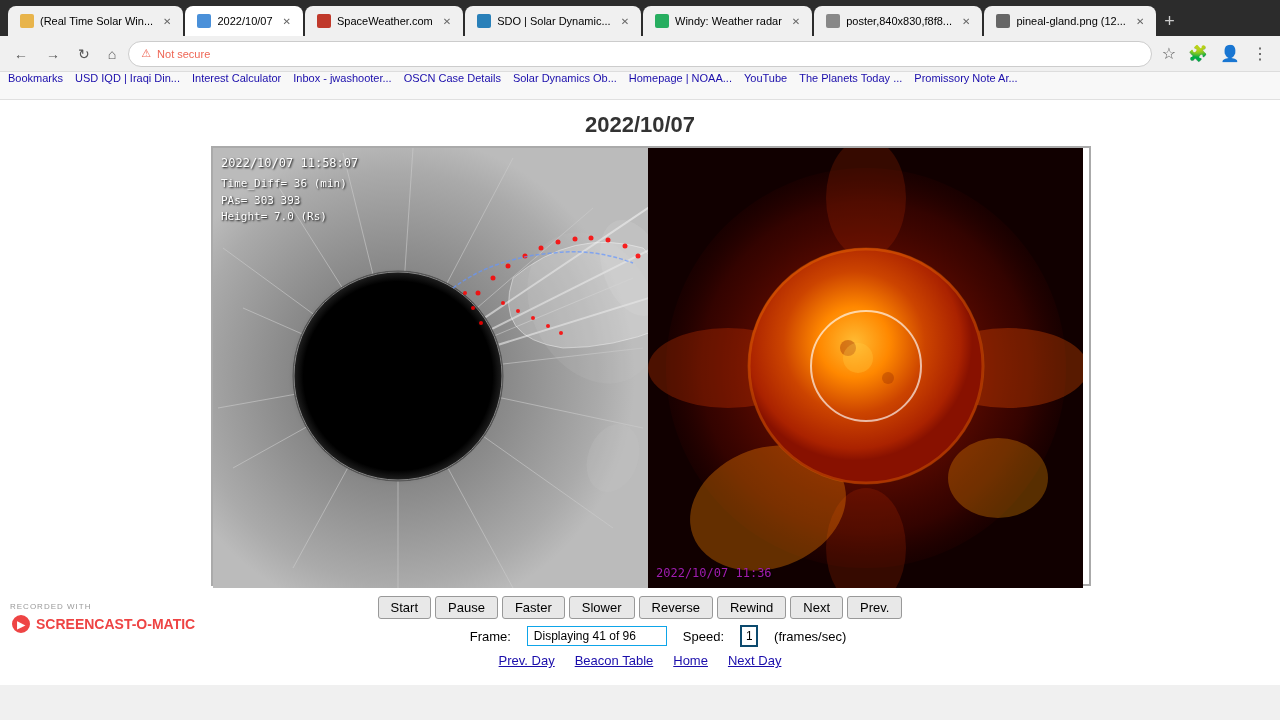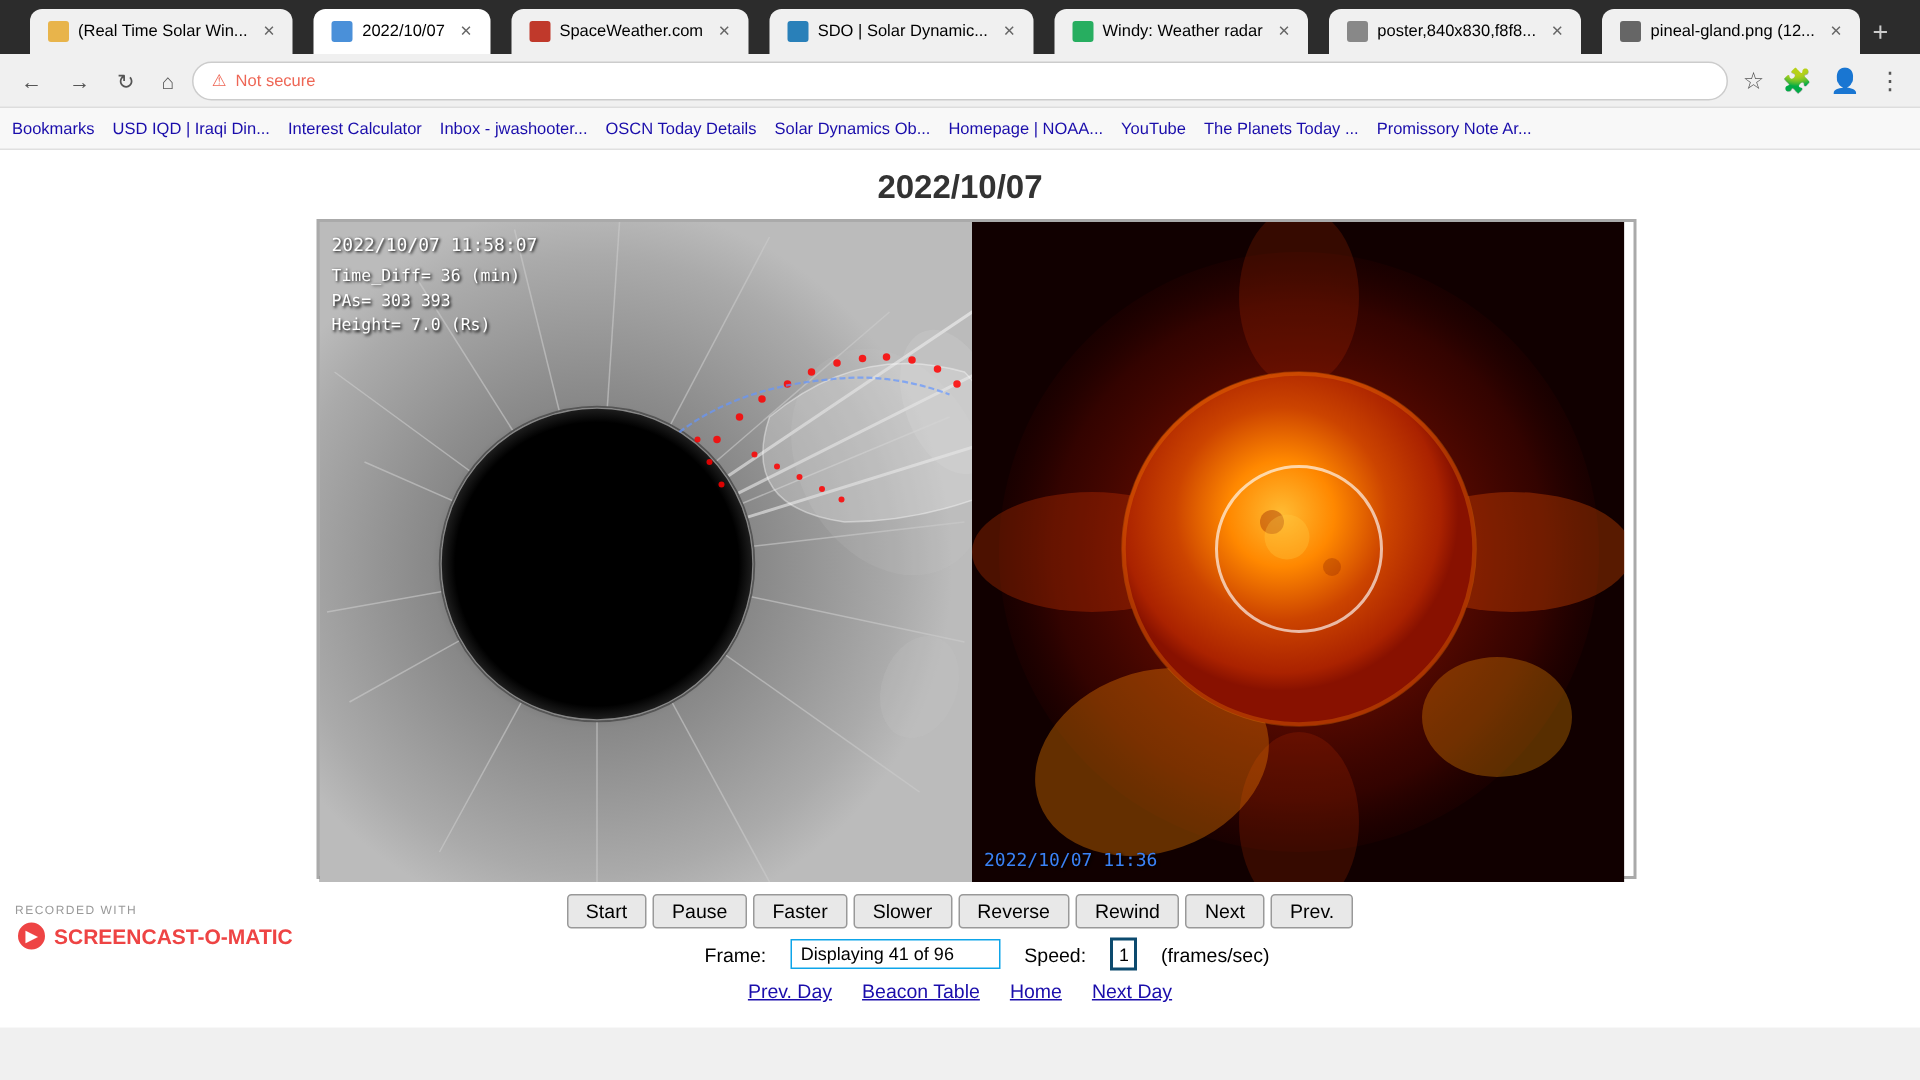--- a/index.html
+++ b/index.html
@@ -1,47 +1,47 @@
 <!DOCTYPE html>
 <html><head>
   <meta charset="utf-8">
   <style>
     * { margin: 0; padding: 0; box-sizing: border-box; }
     body { font-family: Arial, sans-serif; background: #f0f0f0; width: 1280px; height: 720px; overflow: hidden; }
     .tab-bar { background: #2c2c2c; height: 36px; display: flex; align-items: flex-end; padding: 0 8px; gap: 2px; overflow: hidden; }
-    .tab { background: #f0f0f0; border-radius: 8px 8px 0 0; padding: 6px 12px; font-size: 11px; display: flex; align-items: center; gap: 6px; max-width: 180px; white-space: nowrap; overflow: hidden; cursor: pointer; height: 30px; margin-left: 12px; }
+    .tab { background: #f0f0f0; border-radius: 8px 8px 0 0; padding: 6px 12px; font-size: 11px; display: flex; align-items: center; gap: 6px; max-width: 180px; white-space: nowrap; overflow: hidden; cursor: pointer; height: 30px; }
     .tab.active { background: #ffffff; }
     .tab-close { font-size: 10px; color: #666; margin-left: 4px; }
     .tab-favicon { width: 14px; height: 14px; border-radius: 2px; flex-shrink: 0; }
     .new-tab-btn { background: none; border: none; color: #ccc; font-size: 18px; cursor: pointer; padding: 4px 6px; }
 
     .nav-bar { background: #f0f0f0; height: 36px; display: flex; align-items: center; padding: 0 8px; gap: 6px; border-bottom: 1px solid #ddd; }
     .nav-btn { background: none; border: none; font-size: 14px; color: #555; cursor: pointer; padding: 4px 6px; border-radius: 4px; }
     .address-bar { flex: 1; height: 26px; border: 1px solid #ccc; border-radius: 13px; padding: 0 12px; font-size: 12px; background: white; display: flex; align-items: center; gap: 6px; }
     .address-bar-lock { font-size: 11px; color: #e65; }
     .address-bar-text { font-size: 12px; color: #333; flex: 1; }
     .nav-icons { display: flex; gap: 4px; }
     .nav-icon { font-size: 16px; color: #555; cursor: pointer; padding: 2px 4px; }
 
-    .bookmarks-bar { background: #f8f8f8; height: 28px; display: flex; align-items: center; padding: 0 8px; gap: 12px; border-bottom: 1px solid #e0e0e0; font-size: 11px; overflow: hidden; }
+    .bookmarks-bar { background: #f8f8f8; height: 28px; display: flex; align-items: flex-start; padding: 0 8px; gap: 12px; border-bottom: 1px solid #e0e0e0; font-size: 11px; overflow: hidden; }
     .bookmark-item { color: #1a0dab; cursor: pointer; white-space: nowrap; text-decoration: none; }
 
     
     .page-content { background: white; height: calc(720px - 35px - 36px - 36px - 28px); overflow-y: hidden; display: flex; flex-direction: column; align-items: center; }
     
     .page-title { font-size: 22px; font-weight: bold; color: #333; padding: 12px 0 8px; text-align: center; }
 
     .media-container { display: flex; gap: 0; border: 2px solid #aaa; width: 880px; height: 440px; margin-left: 22px; }
     
     .lasco-panel { width: 435px; height: 440px; position: relative; background: #888; overflow: hidden; }
     .lasco-timestamp { position: absolute; top: 8px; left: 8px; color: white; font-size: 12px; font-family: monospace; text-shadow: 1px 1px 2px black; }
     .lasco-info { position: absolute; top: 28px; left: 8px; color: white; font-size: 11px; font-family: monospace; line-height: 1.5; text-shadow: 1px 1px 2px black; }
     
     .aia-panel { width: 435px; height: 440px; position: relative; overflow: hidden; }
-    .aia-timestamp { position: absolute; bottom: 8px; left: 8px; color: #3b82f6; font-size: 12px; font-family: monospace; text-shadow: 1px 1px 2px black; }
+    .aia-timestamp { position: absolute; bottom: 8px; left: 8px; color: #a21caf; font-size: 12px; font-family: monospace; text-shadow: 1px 1px 2px black; }
 
     
     .controls { padding: 10px 0 6px; display: flex; flex-direction: column; align-items: center; gap: 6px; }
     .control-buttons { display: flex; gap: 4px; }
     .ctrl-btn { padding: 3px 12px; border: 1px solid #999; background: #e8e8e8; border-radius: 3px; font-size: 13px; cursor: pointer; }
     .frame-info { font-size: 13px; display: flex; gap: 16px; align-items: center; padding-left: 36px; }
     .frame-input { border: 1px solid #0ea5e9; padding: 2px 6px; font-size: 12px; width: 140px; }
     .speed-input { border: 2px solid #0c4a6e; padding: 2px 4px; font-size: 12px; width: 18px; }
     .nav-links { display: flex; gap: 20px; font-size: 13px; }
     .nav-link { color: #1a0dab; text-decoration: underline; cursor: pointer; }
@@ -110,21 +110,21 @@
     <span class="nav-icon">👤</span>
     <span class="nav-icon">⋮</span>
   </div>
 </div>
 
 <div class="bookmarks-bar">
   <span class="bookmark-item">Bookmarks</span>
   <span class="bookmark-item">USD IQD | Iraqi Din...</span>
   <span class="bookmark-item">Interest Calculator</span>
   <span class="bookmark-item">Inbox - jwashooter...</span>
-  <span class="bookmark-item">OSCN Today Details</span>
+  <span class="bookmark-item">OSCN Case Details</span>
   <span class="bookmark-item">Solar Dynamics Ob...</span>
   <span class="bookmark-item">Homepage | NOAA...</span>
   <span class="bookmark-item">YouTube</span>
   <span class="bookmark-item">The Planets Today ...</span>
   <span class="bookmark-item">Promissory Note Ar...</span>
 </div>
 
 <div class="page-content" style="position:relative;">
   <h1 class="page-title">2022/10/07</h1>
 

